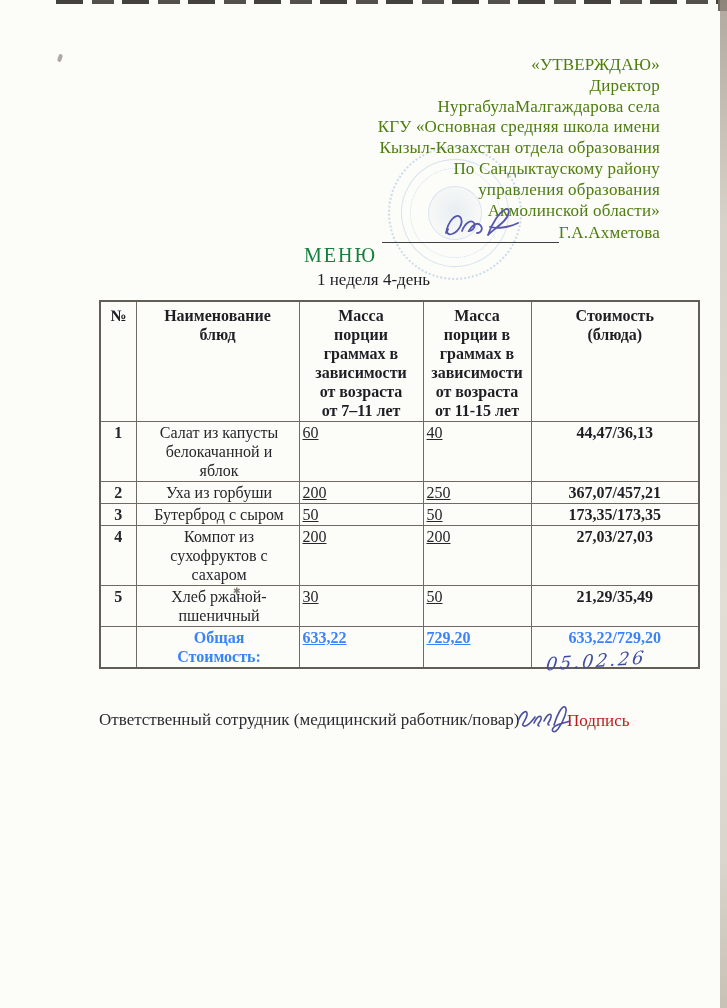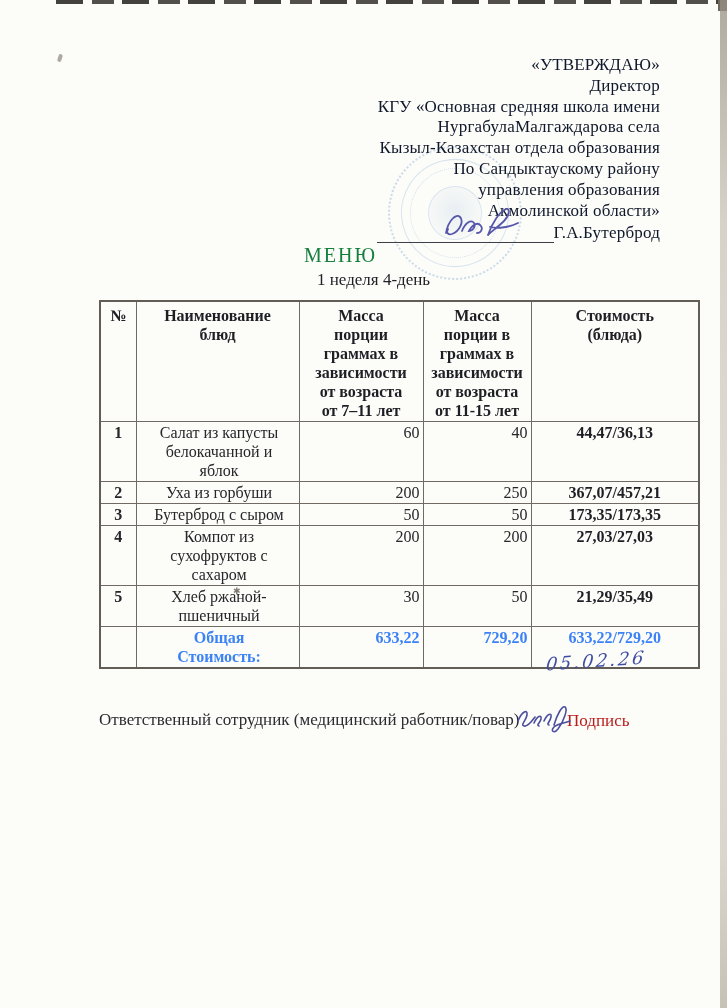--- a/index.html
+++ b/index.html
@@ -31,42 +31,42 @@
   
   .stamp { position: absolute; left: 388px; top: 146px; width: 134px; height: 134px; z-index: 1; opacity: .6; transform: rotate(-14deg); }
   .stamp .ring-outer { position: absolute; inset: 0; border: 2px dotted rgba(106,152,208,.55); border-radius: 50%; }
   .stamp .ring-mid   { position: absolute; inset: 13px; border: 1.5px solid rgba(106,152,208,.40); border-radius: 50%; }
   .stamp .ring-text  { position: absolute; inset: 22px; border: 1.5px dotted rgba(106,152,208,.45); border-radius: 50%; }
   .stamp .ring-inner { position: absolute; inset: 40px; border: 1px solid rgba(106,152,208,.35); border-radius: 50%;
     background: radial-gradient(circle at 50% 45%, rgba(120,160,215,.25), rgba(120,160,215,.05) 70%); }
   
   .approval {
     position: absolute; top: 55px; right: 67px; z-index: 2;
-    text-align: right; font-size: 17px; line-height: 20.8px; color: #0f172a;
+    text-align: right; font-size: 17px; line-height: 20.8px; color: #4d7c0f;
     letter-spacing: .2px; white-space: nowrap;
   }
   .sig-row { display: flex; justify-content: flex-end; align-items: flex-end; margin-top: 1px; height: 21px; }
   .sig-underline { display: inline-block; width: 177px; border-bottom: 1.4px solid #3e3e46; height: 17px; }
   .director-name { display: inline-block; }
   .director-sig-ink { position: absolute; left: 438px; top: 203px; z-index: 3; }
   
   .doc-title { position: absolute; left: 304px; top: 244px; font-size: 20px; font-weight: normal; letter-spacing: 2px; color:#15803d; z-index: 2;}
   .doc-subtitle { position: absolute; left: 317px; top: 270px; font-size: 17px; font-weight: normal; color:#1f1f26; }
   
   .menu-table {
     position: absolute; left: 99px; top: 300px;
     border-collapse: collapse; table-layout: fixed; width: 599px;
     font-size: 16px; line-height: 19px; color: #26262b;
     border: 2px solid #625d55;
   }
   .menu-table td { border: 1.6px solid #6f6a62; vertical-align: top; padding: 1px 3px; white-space: pre-line; overflow: hidden; }
   .menu-table td.hd { font-weight: bold; text-align: center; padding-top: 4px; color:#1e1e25; }
   .c-num  { text-align: center; font-weight: bold; }
   .c-name { text-align: center; padding-left: 6px !important; margin-left: 33px; }
-  .c-mass { text-align: right; }
+  .c-mass { text-align: left; text-decoration: underline; }
   .c-cost { text-align: center; font-weight: bold; color:#1e1e25; }
   .row-total td { border-top: 1.6px solid #95564c; font-weight: bold; color:#3b82f6; }
   
   .hw-date {
     position: absolute; left: 546px; top: 650px; z-index: 2;
     color: #3f4da3; font-size: 18px; font-style: italic;
     letter-spacing: 2.5px; transform: rotate(-4deg) skewX(-10deg);
     font-family: "DejaVu Serif", serif;
   }
   
@@ -88,29 +88,29 @@
   <div class="stamp">
     <div class="ring-outer"></div>
     <div class="ring-mid"></div>
     <div class="ring-text"></div>
     <div class="ring-inner"></div>
   </div>
 
   <div class="approval">
     <div>«УТВЕРЖДАЮ»</div>
     <div>Директор</div>
+    <div>НургабулаМалгаждарова села</div>
     <div>КГУ «Основная средняя школа имени</div>
-    <div>НургабулаМалгаждарова села</div>
     <div>Кызыл-Казахстан отдела образования</div>
     <div>По Сандыктаускому району</div>
     <div>управления образования</div>
     <div>Акмолинской области»</div>
     <div class="sig-row">
       <span class="sig-underline"></span>
-      <span class="director-name">Г.А.Бутерброд</span>
+      <span class="director-name">Г.А.Ахметова</span>
     </div>
   </div>
 
   <svg class="director-sig-ink" width="100" height="40" viewBox="0 0 100 40">
     <path d="M8 30 C10 18 18 10 22 14 C26 18 22 28 14 31 C10 32 8 30 10 26 M24 28 C27 20 33 16 36 20 C38 23 35 28 31 28 C34 22 40 18 43 23 C45 26 43 30 39 30 M50 32 C54 20 62 8 68 6 C72 5 72 12 66 18 C60 24 54 28 50 32 M52 24 C60 26 72 24 80 20" stroke="#5656ac" stroke-width="1.8" fill="none" stroke-linecap="round"></path>
   </svg>
 
   <div class="doc-title">МЕНЮ</div>
   <div class="doc-subtitle">1 неделя 4-день</div>
 

